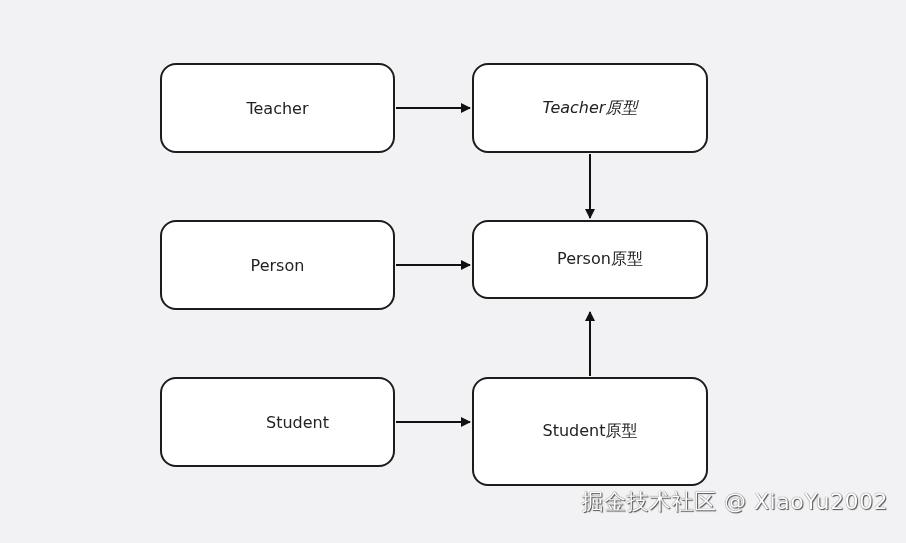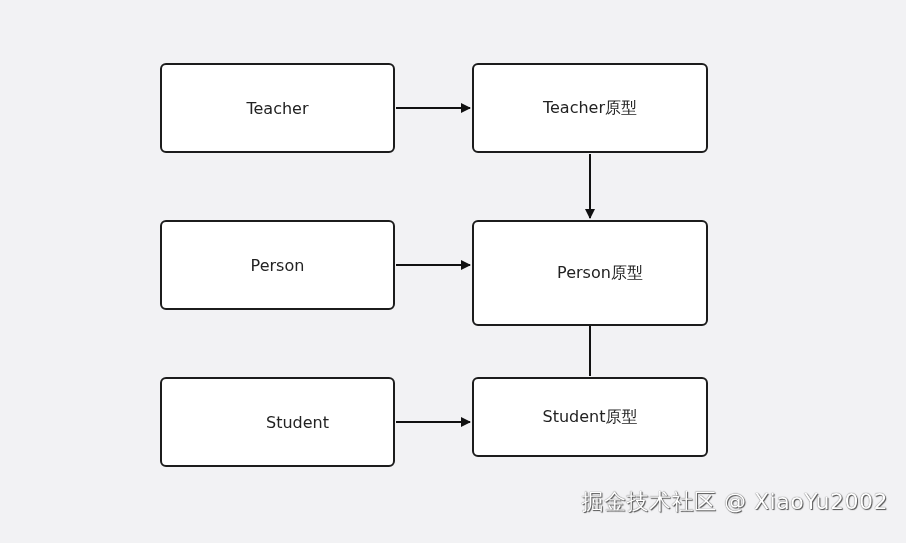--- a/index.html
+++ b/index.html
@@ -1,17 +1,17 @@
 <!DOCTYPE html>
 <html><head>
 <meta charset="utf-8">
 <style>
   html,body{margin:0;padding:0;}
   body{width:906px;height:543px;background:#f2f2f4;position:relative;overflow:hidden;font-family:"DejaVu Sans","Liberation Sans",sans-serif;}
-  .node{position:absolute;box-sizing:border-box;background:#fff;border:2.5px solid #1c1c1c;border-radius:6px;display:flex;align-items:center;justify-content:center;font-size:16px;color:#222;}
+  .node{position:absolute;box-sizing:border-box;background:#fff;border:2.5px solid #1c1c1c;border-radius:16px;display:flex;align-items:center;justify-content:center;font-size:16px;color:#222;}
   svg.edges{position:absolute;left:0;top:0;}
   .wm{position:absolute;right:18px;bottom:26px;font-size:22px;color:#fff;text-shadow:0 0 1px #333,1px 1px 1px #555;letter-spacing:0.5px;}
 </style>
 </head>
 <body>
 
 <svg class="edges" width="906" height="543">
   <defs>
     <marker id="ah" markerWidth="10" markerHeight="10" refX="9" refY="5" orient="auto" markerUnits="userSpaceOnUse">
       <path d="M0,0 L10,5 L0,10 z" fill="#111"></path>
@@ -20,29 +20,29 @@
   <line x1="396" y1="108" x2="470" y2="108" stroke="#111" stroke-width="2" marker-end="url(#ah)"></line>
   <line x1="396" y1="265" x2="470" y2="265" stroke="#111" stroke-width="2" marker-end="url(#ah)"></line>
   <line x1="396" y1="422" x2="470" y2="422" stroke="#111" stroke-width="2" marker-end="url(#ah)"></line>
   <line x1="590" y1="154" x2="590" y2="218" stroke="#111" stroke-width="2" marker-end="url(#ah)"></line>
   <line x1="590" y1="376" x2="590" y2="312" stroke="#111" stroke-width="2" marker-end="url(#ah)"></line>
 </svg>
 
 <div class="node" style="left:160px;top:63px;width:235px;height:90px;">
     <span>Teacher</span>
   </div>
-<div class="node" style="left:472px;top:63px;width:236px;height:90px;">
+<div class="node" style="left:472px;top:63px;width:236px;height:90px;font-style:italic;">
     <span>Teacher原型</span>
   </div>
 <div class="node" style="left:160px;top:220px;width:235px;height:90px;text-align:right;">
     <span>Person</span>
   </div>
-<div class="node" style="left:472px;top:220px;width:236px;height:106px;padding-left:20px;">
+<div class="node" style="left:472px;top:220px;width:236px;height:79px;padding-left:20px;">
     <span>Person原型</span>
   </div>
 <div class="node" style="left:160px;top:377px;width:235px;height:90px;padding-left:40px;">
     <span>Student</span>
   </div>
-<div class="node" style="left:472px;top:377px;width:236px;height:80px;">
+<div class="node" style="left:472px;top:377px;width:236px;height:109px;">
     <span>Student原型</span>
   </div>
 
 <div class="wm">掘金技术社区 @ XiaoYu2002</div>
 
 </body></html>

